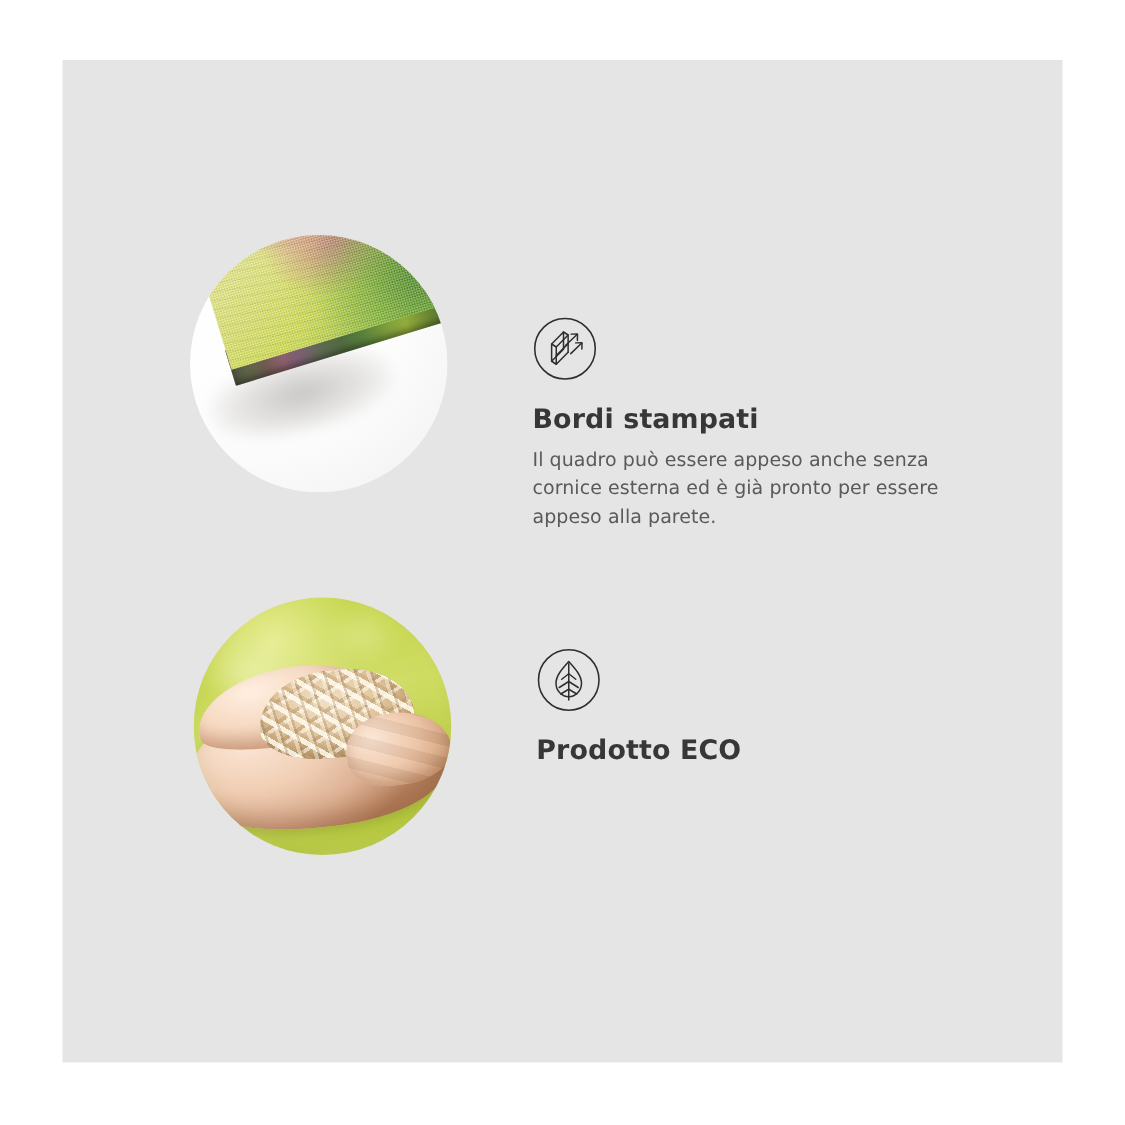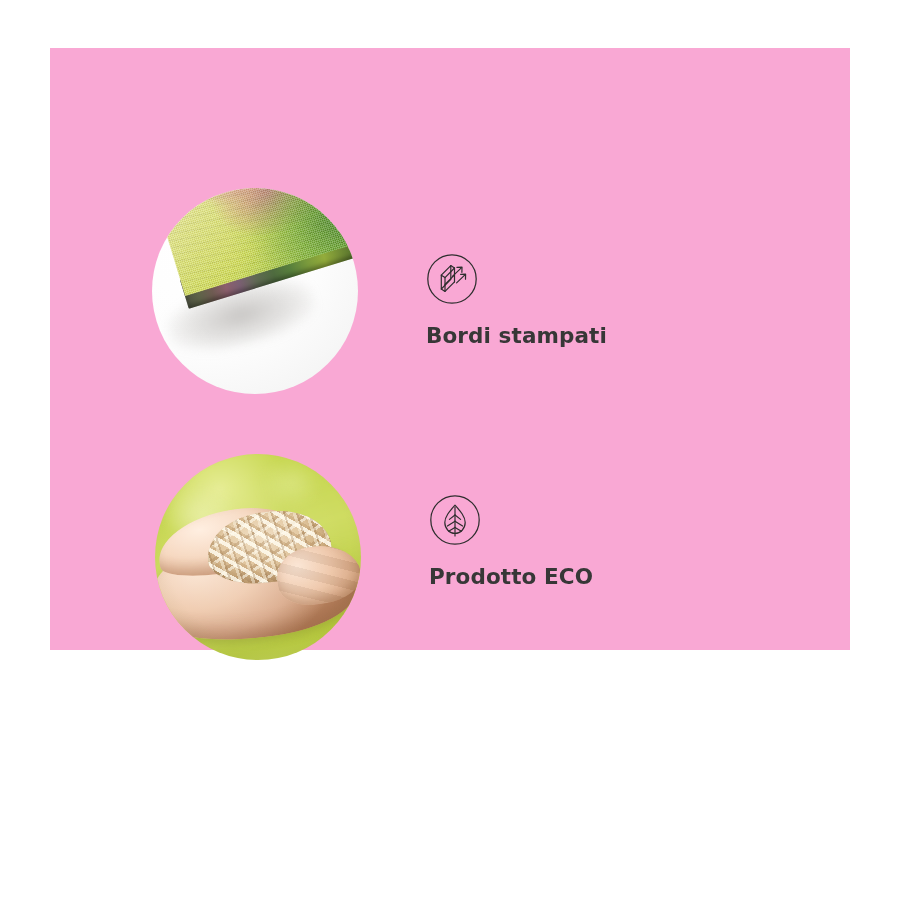--- a/index.html
+++ b/index.html
@@ -18,32 +18,32 @@
     height: 900px;
     background: #ffffff;
   }
 
   
   .panel {
     position: absolute;
     left: 50px;
     top: 48px;
     width: 800px;
-    height: 602px;
-    background: #f9a8d4;
+    height: 802px;
+    background: #e5e5e5;
   }
 
   
   .feature {
     position: absolute;
     display: flex;
     align-items: flex-start;
   }
   .feature-1 { left: 102px; top: 140px; }
-  .feature-2 { left: 105px; top: 406px; }
+  .feature-2 { left: 105px; top: 430px; }
 
   
   .media {
     position: relative;
     flex: 0 0 auto;
     border-radius: 50%;
     overflow: hidden;
   }
   .media-1 {
     width: 206px; height: 206px;
@@ -286,20 +286,21 @@
             <path d="M19.0 38.4 L28.5 28.8"></path>
             <path d="M24.8 12.6 L28.5 15.0 L28.5 28.8"></path>
 
             <path d="M26.4 23.4 L35.6 14.6"></path>
             <path d="M30.9 14.3 L36.0 14.2 L35.9 19.3"></path>
             <path d="M30.6 29.9 L39.2 21.6"></path>
             <path d="M34.6 21.3 L39.6 21.2 L39.5 26.2"></path>
           </g>
         </svg>
         <div class="feat-title">Bordi stampati</div>
+        <div class="feat-body">Il quadro può essere appeso anche senza cornice esterna ed è già pronto per essere appeso alla parete.</div>
       </div>
     </div>
 
     <div class="feature feature-2">
 
       <div class="media media-2">
         <div class="eco-scene">
           <div class="eco-bg"></div>
           <div class="eco-bg-blur"></div>
           <div class="hand-lower"></div>

